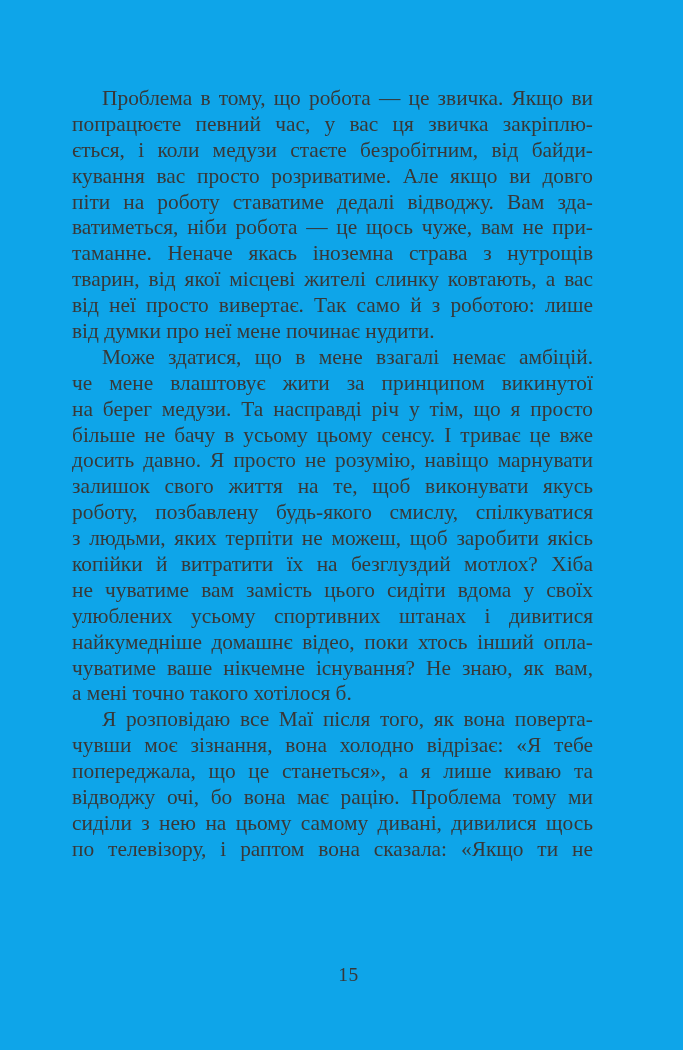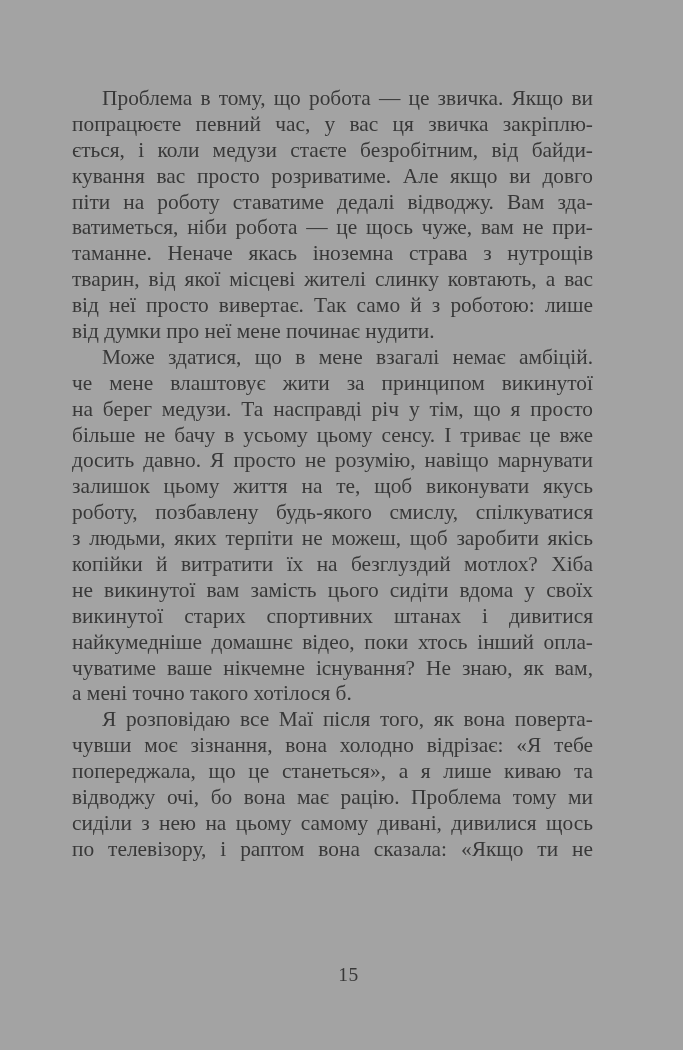--- a/index.html
+++ b/index.html
@@ -4,21 +4,21 @@
 <style>
   html, body {
     margin: 0;
     padding: 0;
     background: #ffffff;
   }
   .page {
     position: relative;
     width: 683px;
     height: 1050px;
-    background: #a3a3a3;
+    background: #0ea5e9;
     overflow: hidden;
     font-family: "Liberation Serif", "DejaVu Serif", serif;
   }
   .text-block {
     position: absolute;
     left: 72px;
     top: 86px;
     width: 521px;
     color: #383838;
     font-size: 21.4px;
@@ -68,26 +68,26 @@
         <div class="text-line">тварин, від якої місцеві жителі слинку ковтають, а вас</div>
         <div class="text-line">від неї просто вивертає. Так само й з роботою: лише</div>
         <div class="text-line para-end">від думки про неї мене починає нудити.</div>
       </div>
       <div class="paragraph">
         <div class="text-line indent">Може здатися, що в мене взагалі немає амбіцій.</div>
         <div class="text-line">че мене влаштовує жити за принципом викинутої</div>
         <div class="text-line">на берег медузи. Та насправді річ у тім, що я просто</div>
         <div class="text-line">більше не бачу в усьому цьому сенсу. І триває це вже</div>
         <div class="text-line">досить давно. Я просто не розумію, навіщо марнувати</div>
-        <div class="text-line">залишок цьому життя на те, щоб виконувати якусь</div>
+        <div class="text-line">залишок свого життя на те, щоб виконувати якусь</div>
         <div class="text-line">роботу, позбавлену будь-якого смислу, спілкуватися</div>
         <div class="text-line">з людьми, яких терпіти не можеш, щоб заробити якісь</div>
         <div class="text-line">копійки й витратити їх на безглуздий мотлох? Хіба</div>
-        <div class="text-line">не викинутої вам замість цього сидіти вдома у своїх</div>
-        <div class="text-line">викинутої старих спортивних штанах і дивитися</div>
+        <div class="text-line">не чуватиме вам замість цього сидіти вдома у своїх</div>
+        <div class="text-line">улюблених усьому спортивних штанах і дивитися</div>
         <div class="text-line">найкумедніше домашнє відео, поки хтось інший опла-</div>
         <div class="text-line">чуватиме ваше нікчемне існування? Не знаю, як вам,</div>
         <div class="text-line para-end">а мені точно такого хотілося б.</div>
       </div>
       <div class="paragraph">
         <div class="text-line indent">Я розповідаю все Маї після того, як вона поверта-</div>
         <div class="text-line">чувши моє зізнання, вона холодно відрізає: «Я тебе</div>
         <div class="text-line">попереджала, що це станеться», а я лише киваю та</div>
         <div class="text-line">відводжу очі, бо вона має рацію. Проблема тому ми</div>
         <div class="text-line">сиділи з нею на цьому самому дивані, дивилися щось</div>

